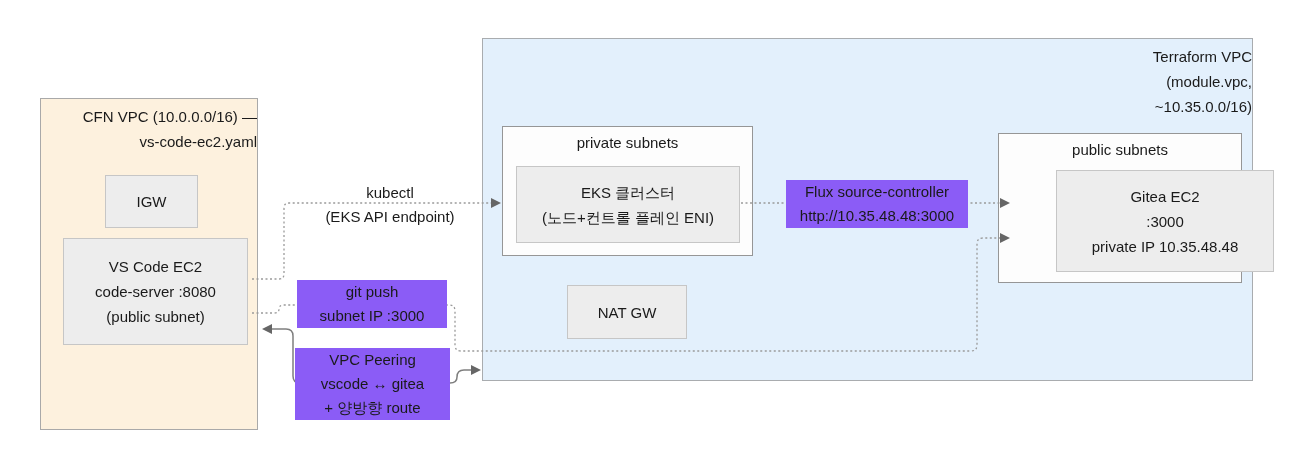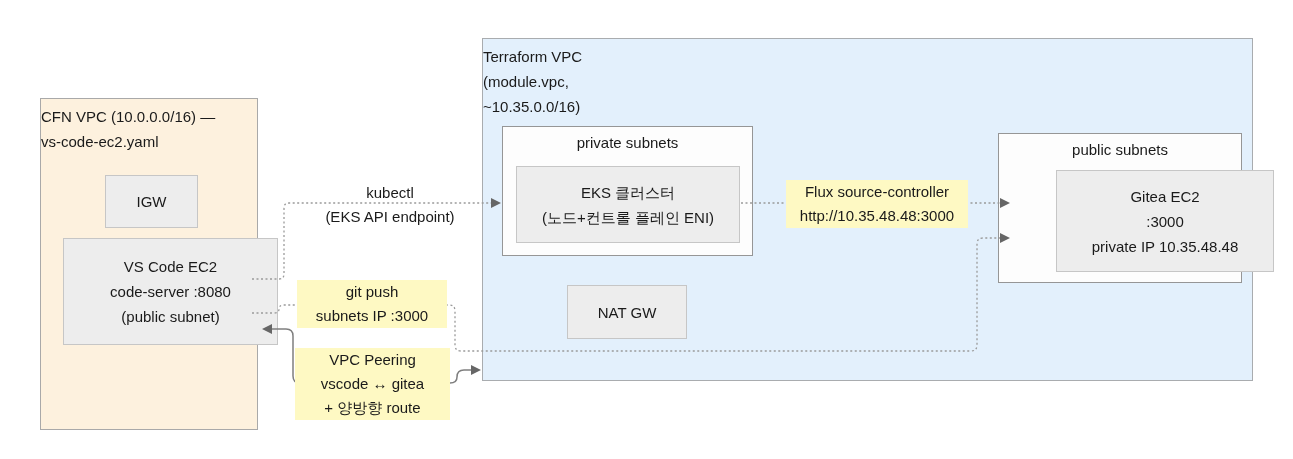--- a/index.html
+++ b/index.html
@@ -35,38 +35,38 @@
     display: flex;
     align-items: center;
     justify-content: center;
     text-align: center;
     white-space: pre-line;
     line-height: 25px;
   }
   .vpc-title {
     position: absolute;
     left: 0; right: 0; top: 5px;
-    text-align: left;
+    text-align: right;
     white-space: pre-line;
     line-height: 25px;
   }
   .subnet-title {
     position: absolute;
     left: 0; right: 0; top: 6px;
     text-align: center;
     line-height: 20px;
   }
   .conn-label {
     position: absolute;
     text-align: center;
     white-space: pre-line;
     line-height: 24px;
     z-index: 6;
   }
-  .conn-label.masked { background: #fef9c3; }
+  .conn-label.masked { background: #8b5cf6; }
   svg.connectors {
     position: absolute;
     left: 0; top: 0;
     z-index: 5;
     pointer-events: none;
   }
   .dotted-line {
     fill: none;
     stroke: #9a9a9a;
     stroke-width: 1.3;
@@ -84,21 +84,21 @@
 
 <div class="canvas">
 
   <div class="abs vpc-cfn" style="left:40px; top:98px; width:218px; height:332px;">
     <div class="vpc-title">CFN VPC (10.0.0.0/16) —
 vs-code-ec2.yaml</div>
   </div>
   <div class="abs node-box" style="left:105px; top:162px; width:93px; height:53px;margin-top:13px;">
     <span>IGW</span>
   </div>
-  <div class="abs node-box" style="left:63px; top:238px; width:215px; height:107px;align-items:center;">
+  <div class="abs node-box" style="left:63px; top:238px; width:185px; height:107px;align-items:center;">
     <span>VS Code EC2
 code-server :8080
 (public subnet)</span>
   </div>
 
   <div class="abs vpc-tf" style="left:482px; top:38px; width:771px; height:343px;">
     <div class="vpc-title">Terraform VPC
 (module.vpc,
 ~10.35.0.0/16)</div>
   </div>
@@ -137,21 +137,21 @@
 
     <path class="solid-line" d="M 272 329 L 286 329 Q 293 329 293 336 L 293 376 Q 293 383 300 383 L 450 383 Q 457 383 457 377 Q 457 370 464 370 L 471 370"></path>
     <polygon class="arrow-head" points="262,329 272,324 272,334"></polygon>
     <polygon class="arrow-head" points="481,370 471,365 471,375"></polygon>
   </svg>
 
   <div class="conn-label" style="left:305px; top:181px; width:170px;">kubectl
 (EKS API endpoint)</div>
 
   <div class="conn-label masked" style="left:297px; top:280px; width:150px;">git push
-subnets IP :3000</div>
+subnet IP :3000</div>
 
   <div class="conn-label masked" style="left:295px; top:348px; width:155px;">VPC Peering
 vscode ↔ gitea
 + 양방향 route</div>
 
   <div class="conn-label masked" style="left:786px; top:180px; width:182px;">Flux source-controller
 http://10.35.48.48:3000</div>
 
 </div>
 

